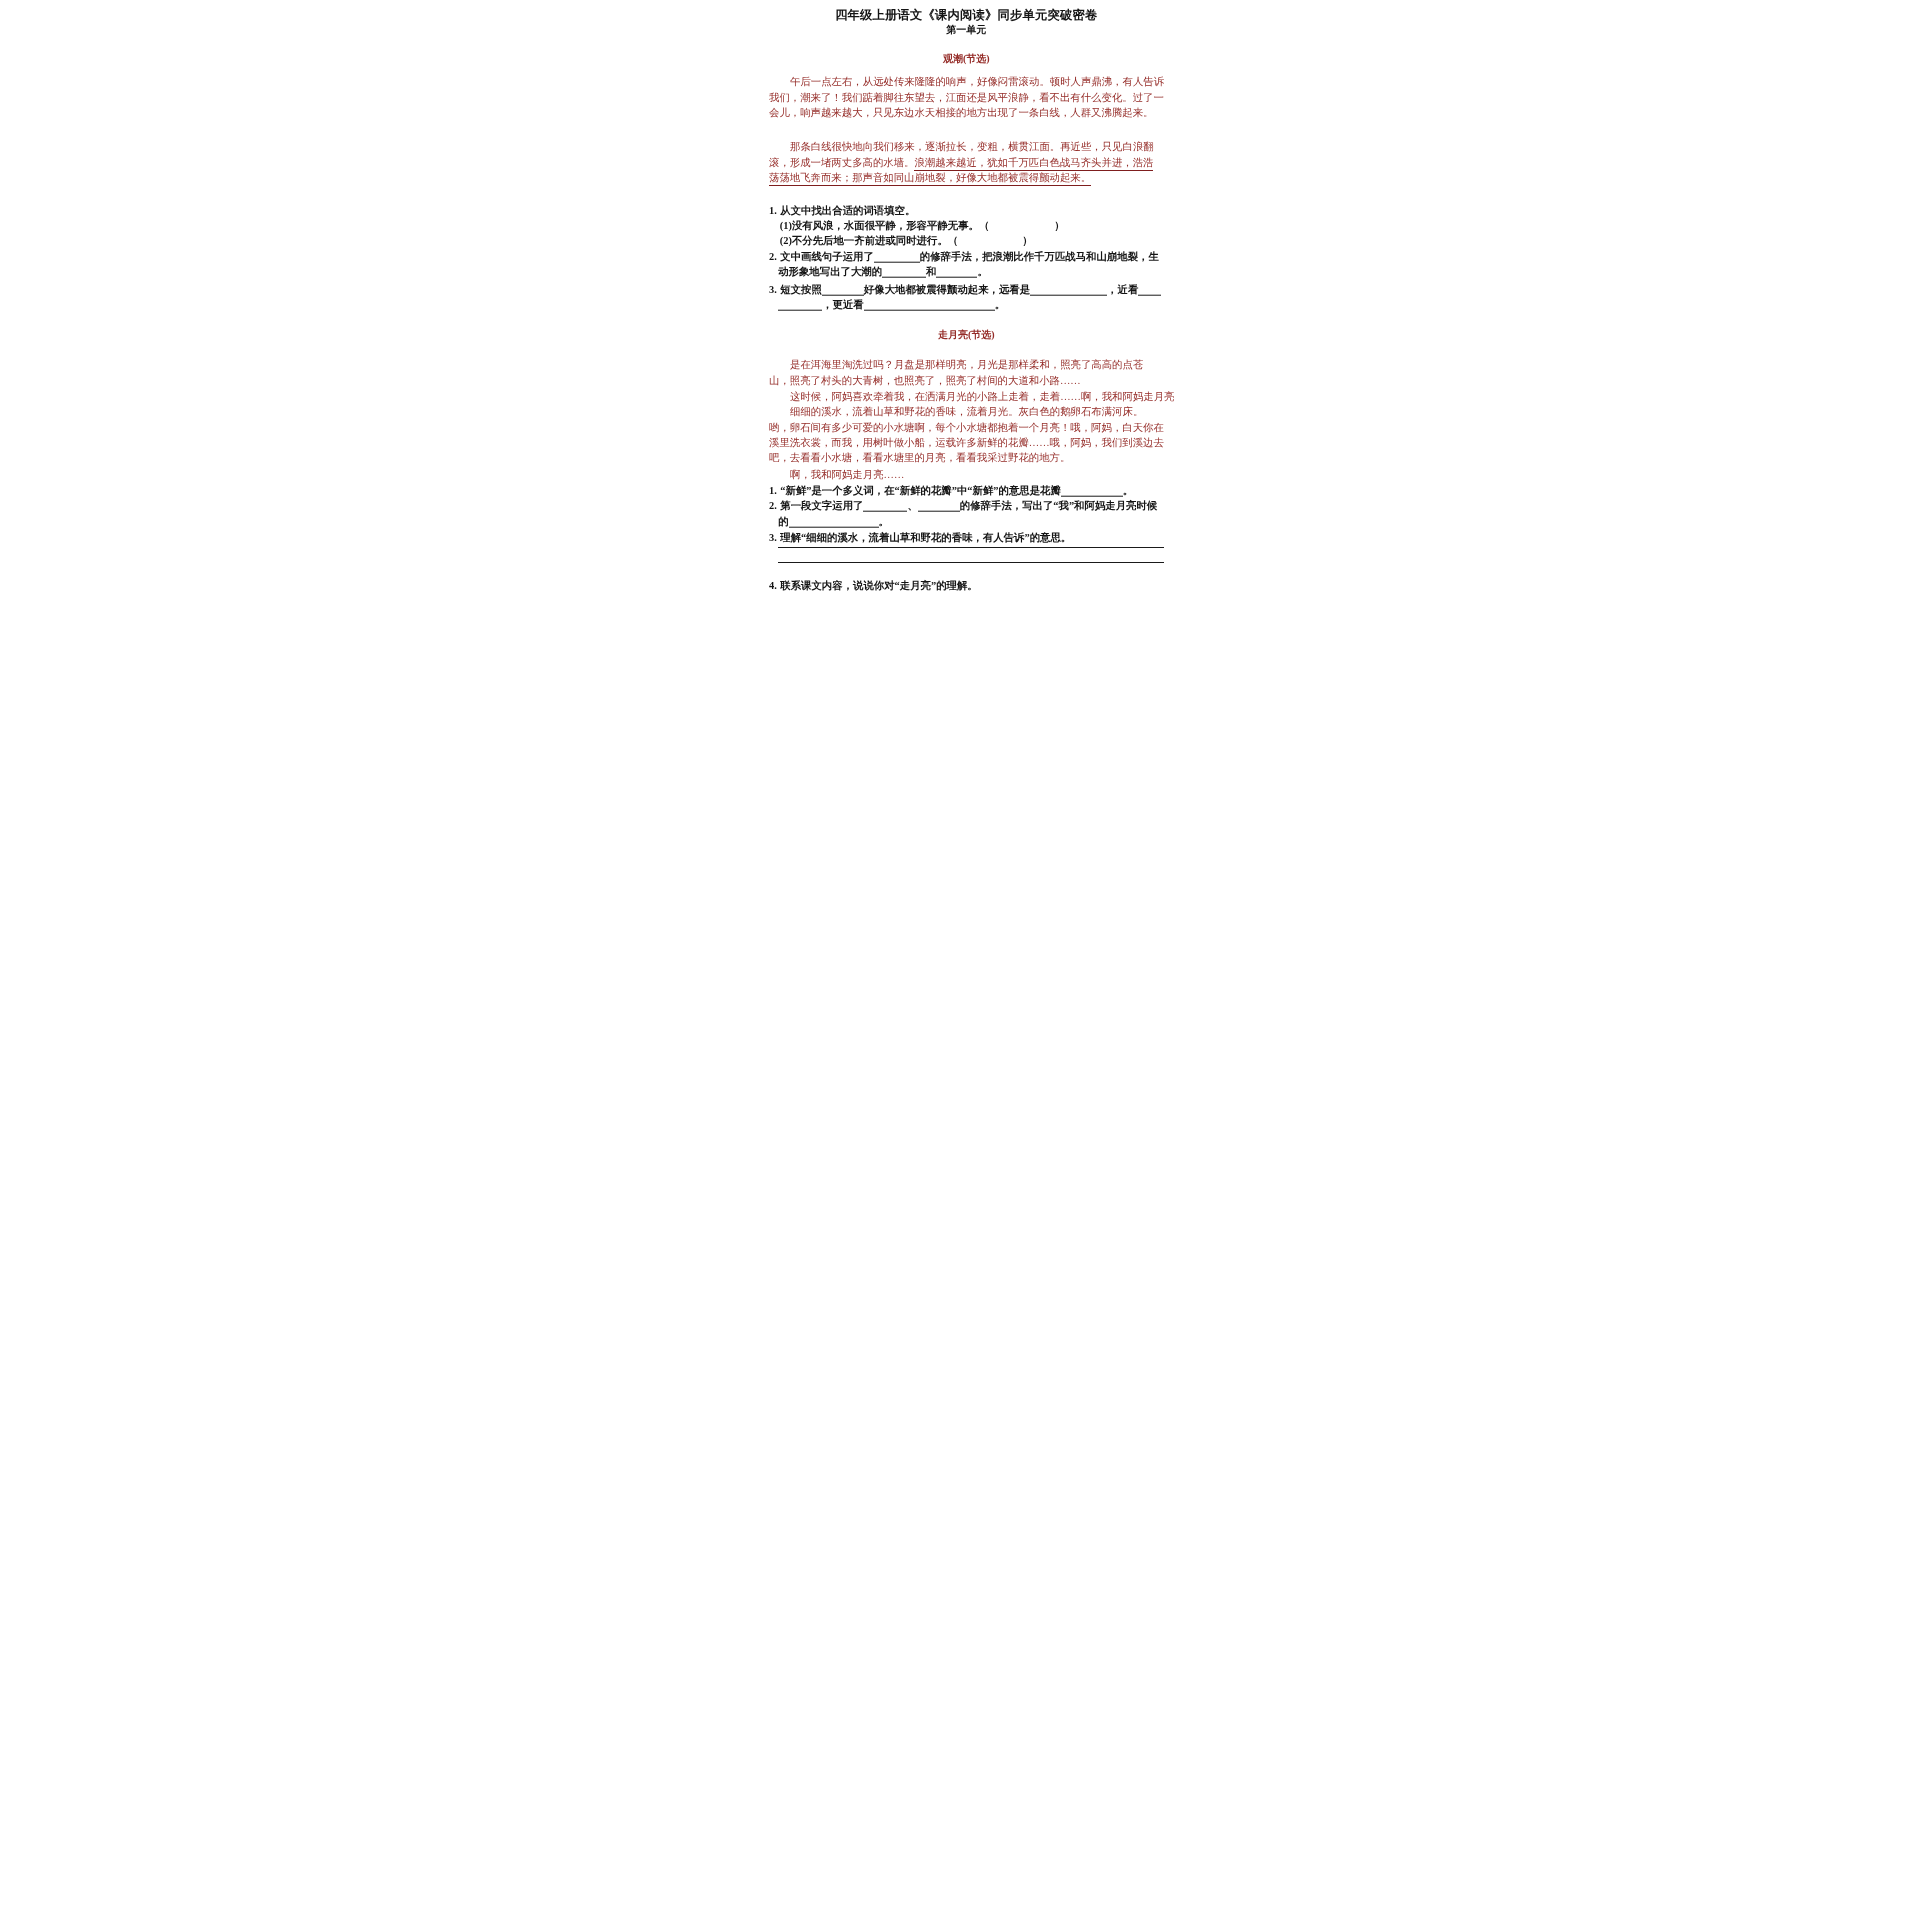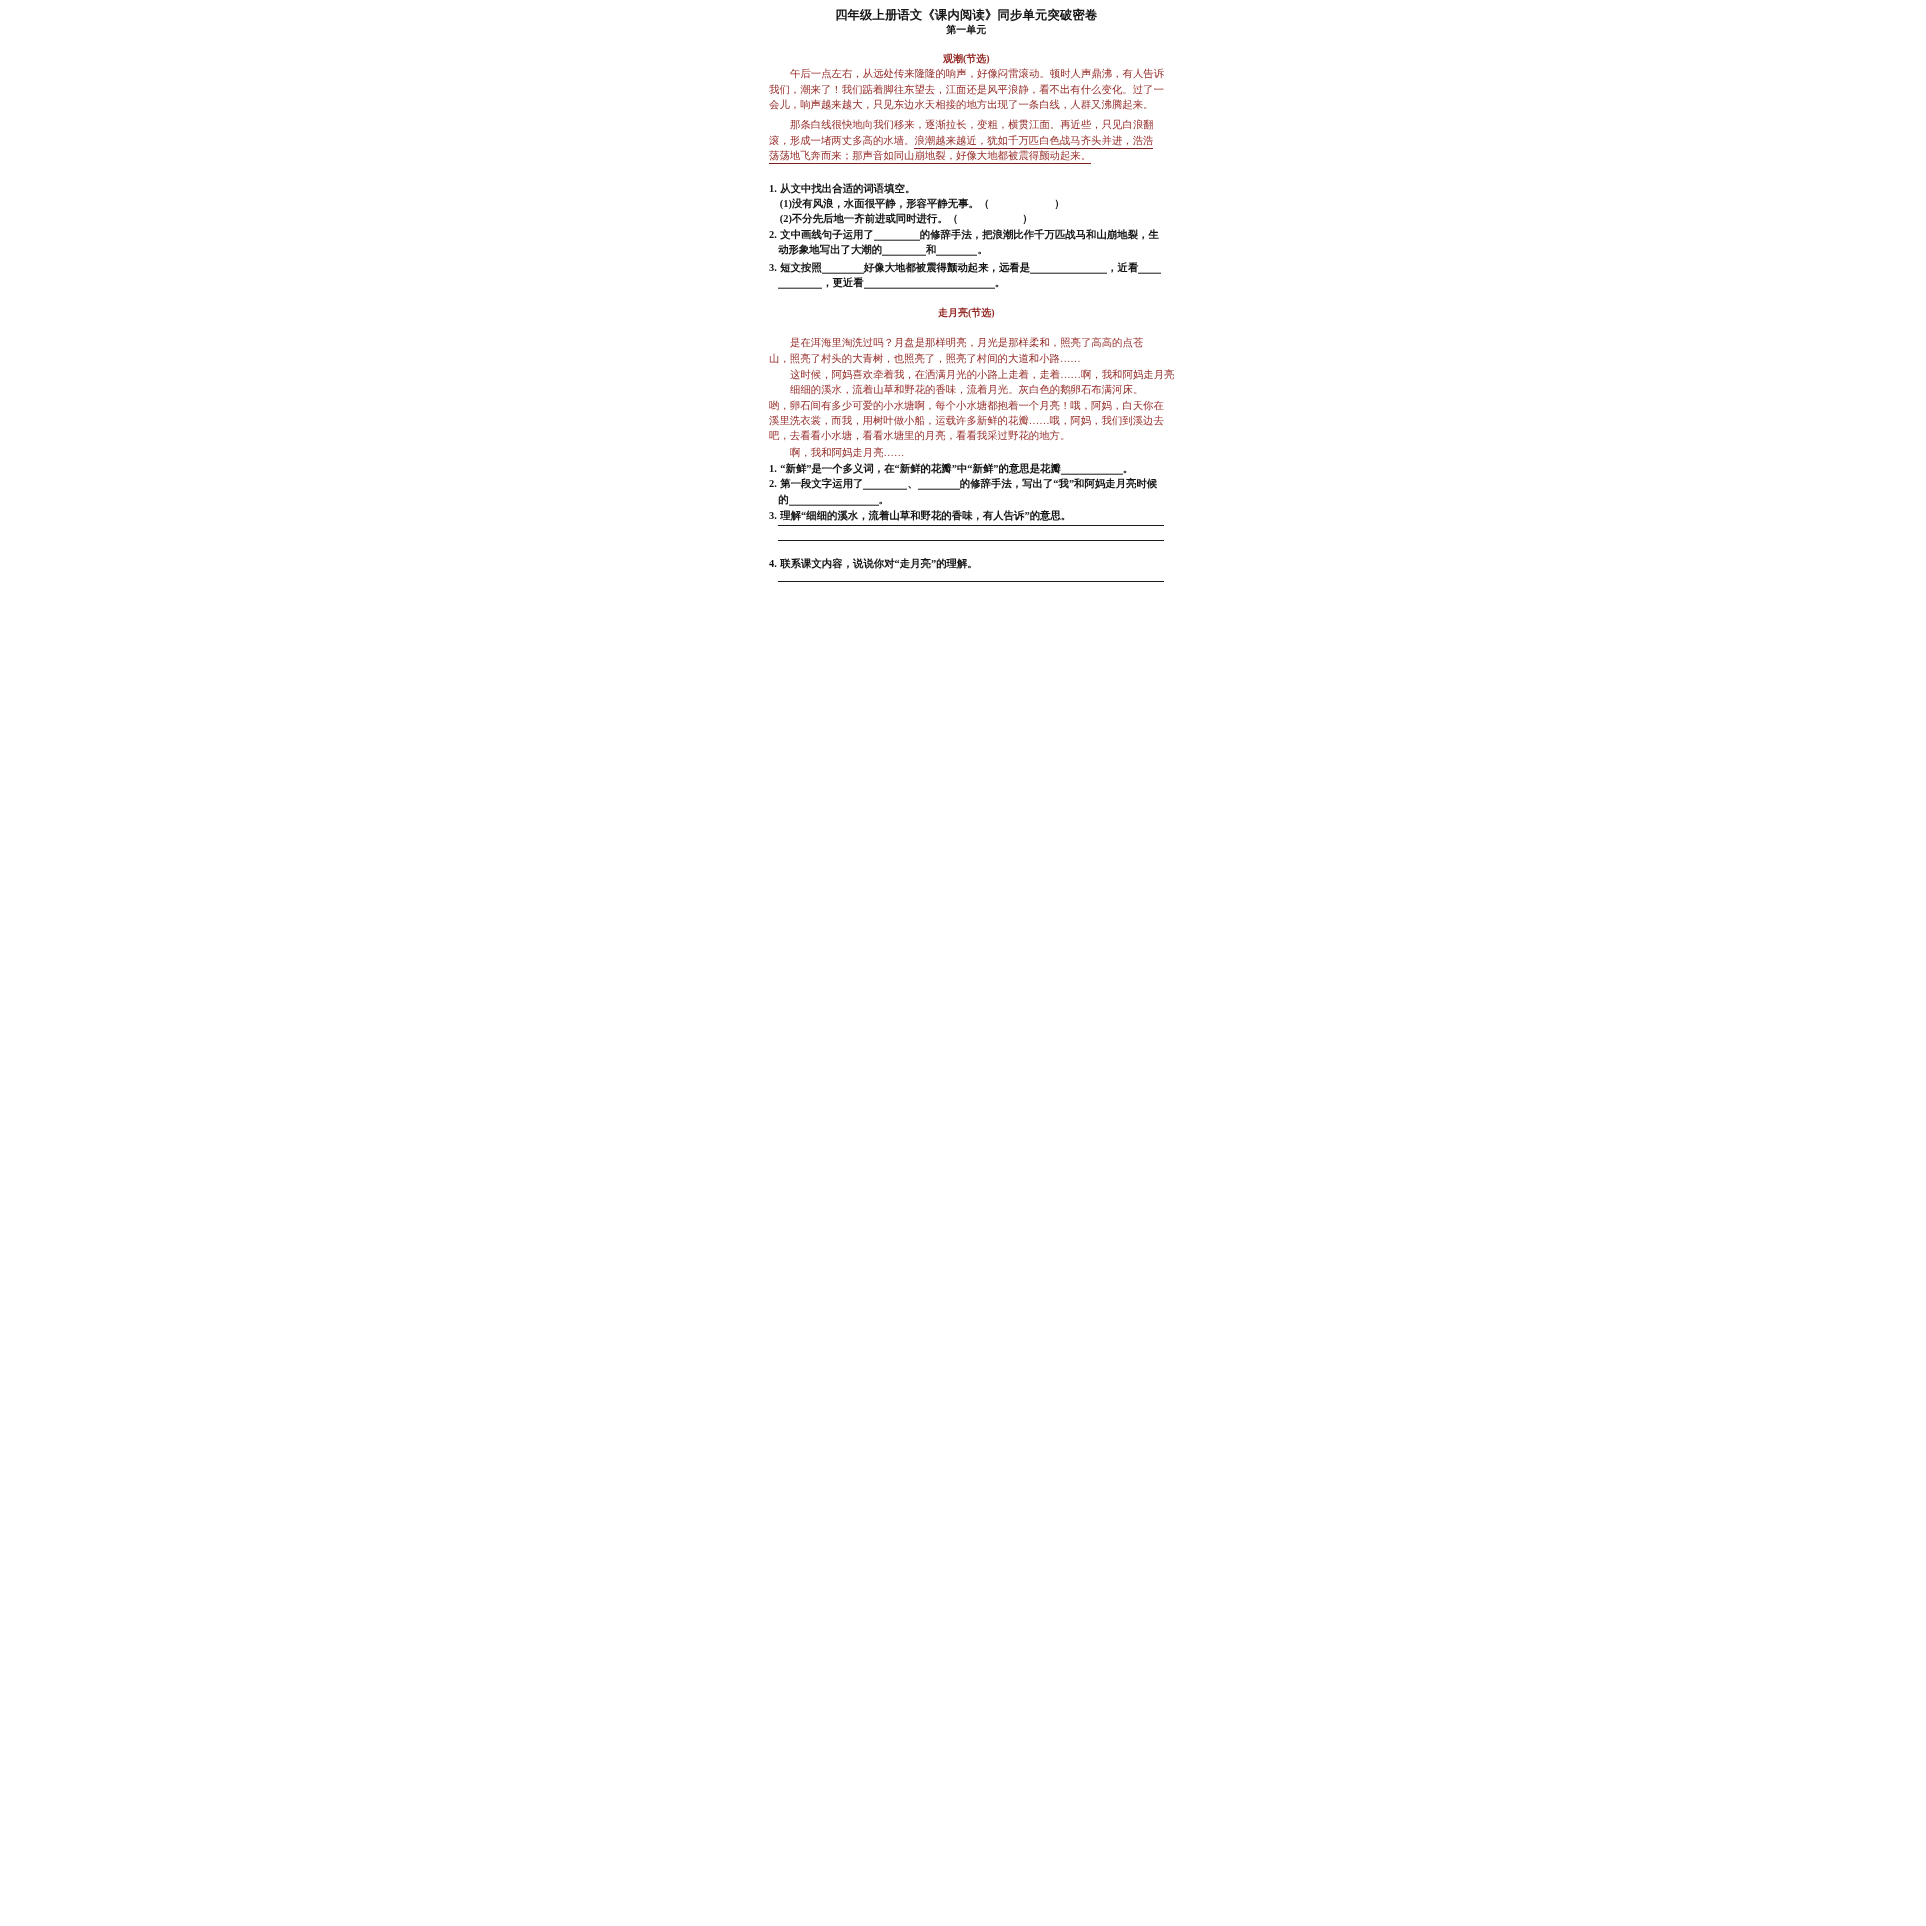--- a/index.html
+++ b/index.html
@@ -14,21 +14,21 @@
     font-family:"Liberation Serif","DejaVu Serif",serif;
     color:#141414;
   }
   .t-center{text-align:center;font-family:Liberation Serif, serif;}
   .doc-title{margin-top:7.7px;height:15.4px;line-height:15.4px;font-size:12.3px;font-weight:bold;letter-spacing:0.2px;}
   .unit{height:14px;line-height:14px;font-size:10px;font-weight:bold;}
   .sec-title{height:14.6px;line-height:14.6px;font-size:10px;font-weight:bold;color:#952c28;}
   .line{height:15.4px;line-height:15.4px;font-size:10.4px;white-space:nowrap;}
   .red{color:#952c28;}
   .q{font-weight:bold;}
-  .indent{padding-left:21px;}
+  .indent{padding-left:21px;margin-top:8px;}
   .cont{padding-left:9.2px;}
   .sub{padding-left:10.8px;}
   .qnum{display:inline-block;margin-right:3.5px;}
   .blank{display:inline-block;height:0;border-bottom:0.8px solid #1a1a1a;transform:translateY(2.7px);}
   .gap{display:inline-block;height:0;}
   .uline{border-bottom:0.8px solid #7f1e1e;padding-bottom:1.9px;}
   .ansline{height:0;border-bottom:1.2px solid #1a1a1a;margin-left:8.9px;}
   .footer{margin-top:7.3px;height:14px;line-height:14px;font-size:10.4px;font-weight:bold;}
 </style>
 </head>
@@ -38,21 +38,21 @@
 
   <div class="doc-title t-center">四年级上册语文《课内阅读》同步单元突破密卷</div>
   <div class="unit t-center">第一单元</div>
 
   <div class="sec-title t-center" style="margin-top:14.6px">观潮(节选)</div>
 
   <div class="line red indent">午后一点左右，从远处传来隆隆的响声，好像闷雷滚动。顿时人声鼎沸，有人告诉</div>
   <div class="line red">我们，潮来了！我们踮着脚往东望去，江面还是风平浪静，看不出有什么变化。过了一</div>
   <div class="line red">会儿，响声越来越大，只见东边水天相接的地方出现了一条白线，人群又沸腾起来。</div>
 
-  <div class="line red indent" style="margin-top:5px">那条白线很快地向我们移来，逐渐拉长，变粗，横贯江面。再近些，只见白浪翻</div>
+  <div class="line red indent" style="margin-top:19px">那条白线很快地向我们移来，逐渐拉长，变粗，横贯江面。再近些，只见白浪翻</div>
   <div class="line red">
     <span>滚，形成一堵两丈多高的水墙。</span><span class="uline">浪潮越来越近，犹如千万匹白色战马齐头并进，浩浩</span>
   </div>
   <div class="line red">
     <span class="uline">荡荡地飞奔而来；那声音如同山崩地裂，好像大地都被震得颤动起来。</span>
   </div>
 
   <div class="line q" style="margin-top:17px">
     <span class="qnum">1.</span><span>从文中找出合适的词语填空。</span>
   </div>

